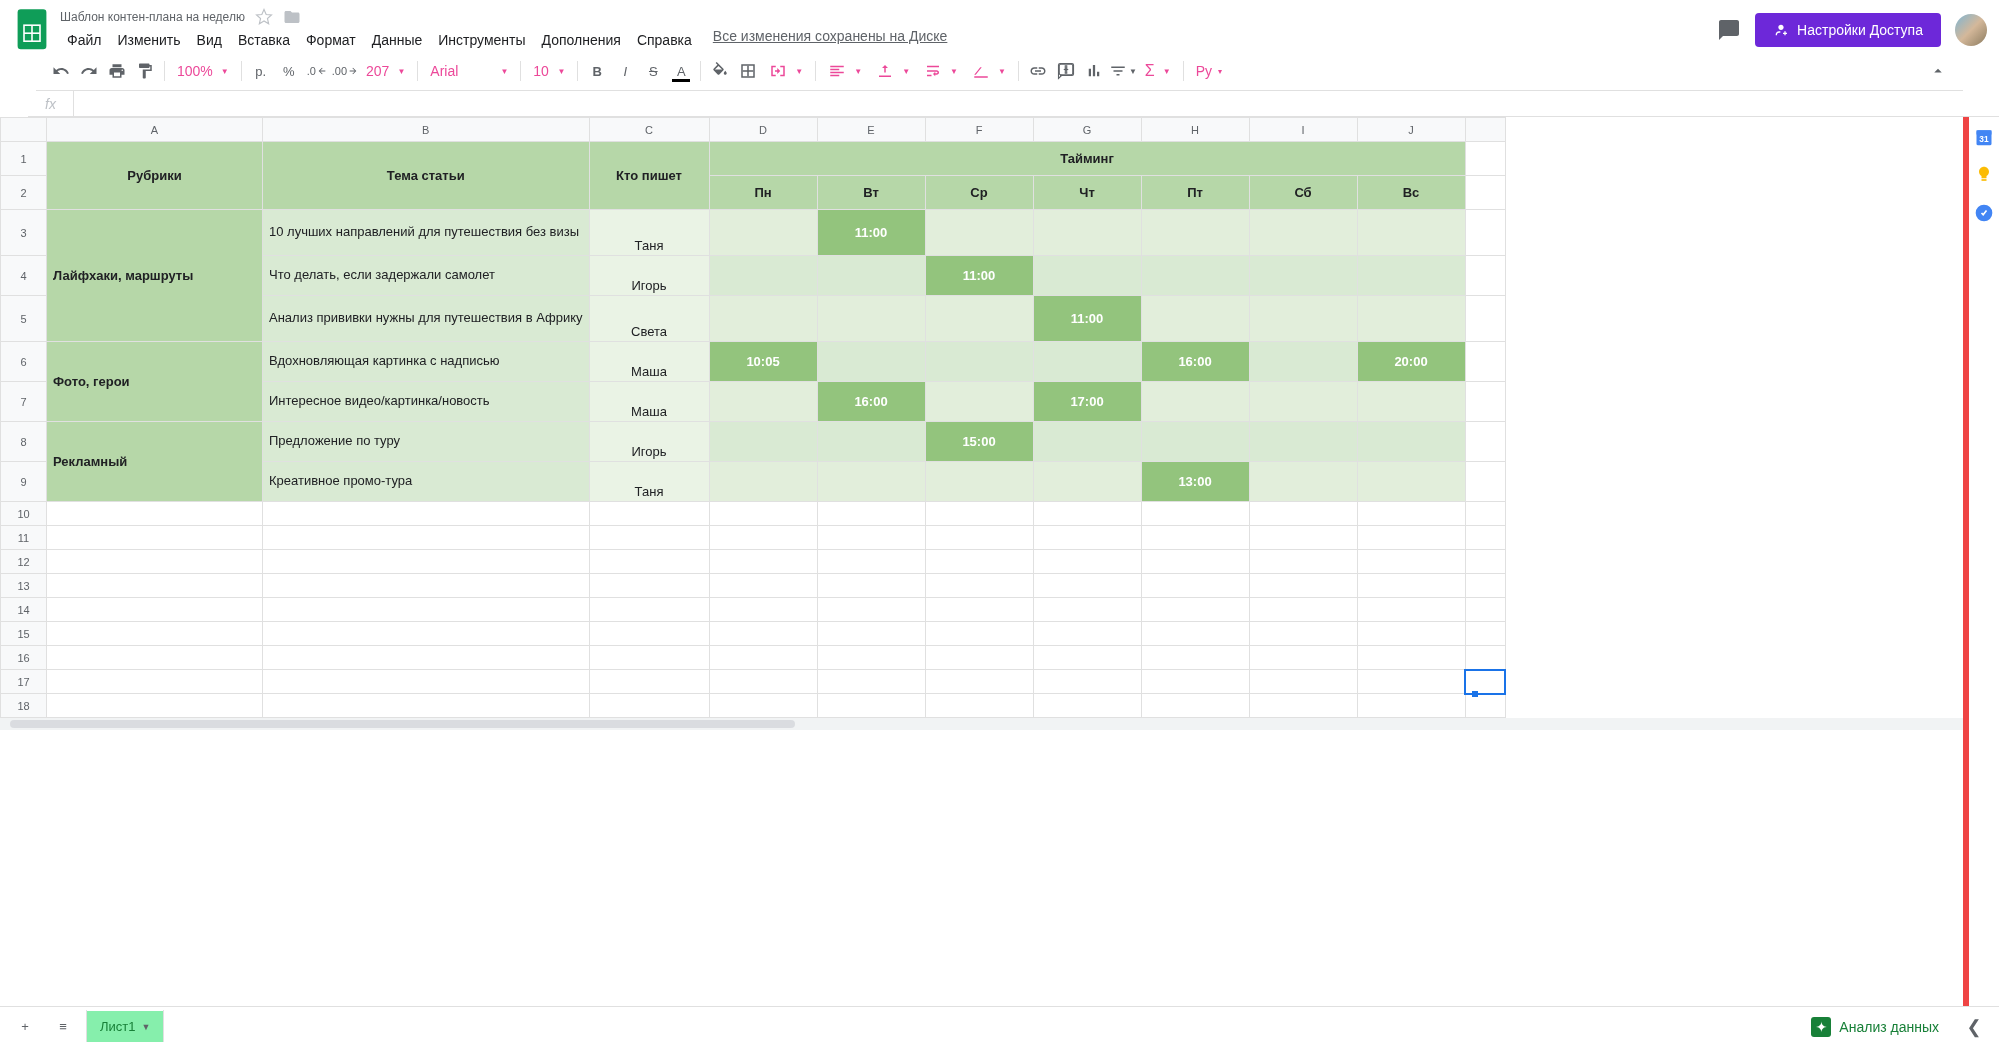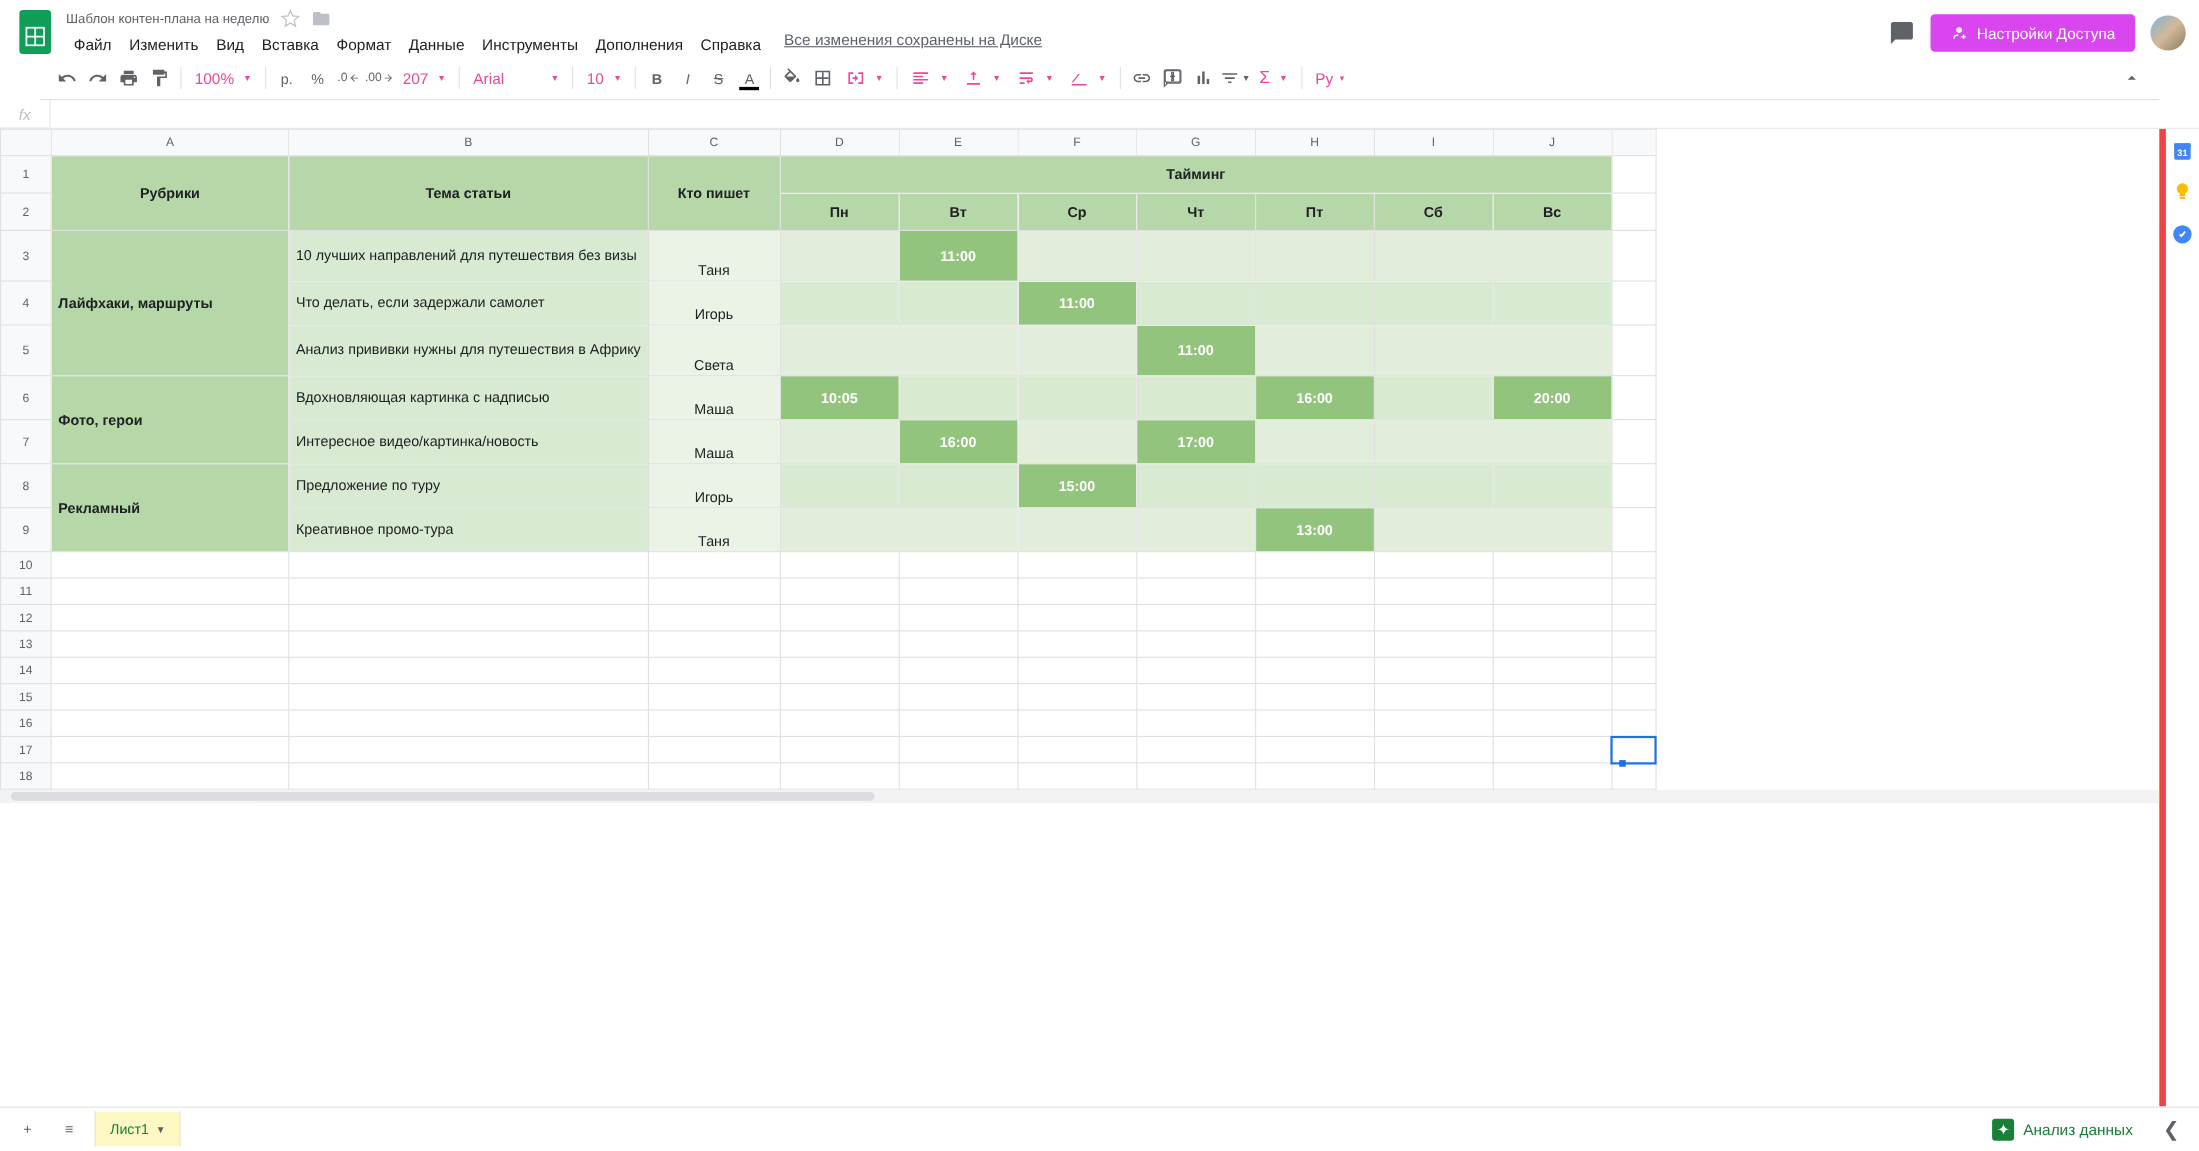--- a/index.html
+++ b/index.html
@@ -13,37 +13,37 @@
 .logo-svg { width: 36px; height: 48px; }
 .title-area { flex: 1; }
 .title-row { display: flex; align-items: center; gap: 10px; }
 .doc-title { font-size: 12px; color: #5f6368; font-weight: 400; }
 .star-icon, .folder-icon { width: 18px; height: 18px; color: #bdc1c6; cursor: pointer; }
 .menubar { display: flex; gap: 2px; margin-top: 2px; }
 .menu-item { padding: 4px 7px; font-size: 14px; color: #202124; cursor: pointer; border-radius: 4px; }
 .save-status { font-size: 14px; color: #5f6368; text-decoration: underline; margin-left: 12px; cursor: pointer; }
 .header-right { display: flex; align-items: center; gap: 14px; }
 .comment-icon { width: 24px; height: 24px; color: #5f6368; cursor: pointer; }
-.share-btn { background: #d946ef; color: #fff; border: none; border-radius: 4px; padding: 9px 18px; font-size: 14px; font-weight: 500; cursor: pointer; display: flex; align-items: center; gap: 8px; }
+.share-btn { background: #6d28d9; color: #fff; border: none; border-radius: 4px; padding: 9px 18px; font-size: 14px; font-weight: 500; cursor: pointer; display: flex; align-items: center; gap: 8px; }
 .avatar { width: 32px; height: 32px; border-radius: 50%; background: linear-gradient(135deg,#7db5d4,#d4b89a,#8a7a5e); cursor: pointer; }
 
 
 .toolbar { display: flex; align-items: center; padding: 6px 12px; border-bottom: 1px solid #e0e0e0; gap: 2px; margin-left: 36px; margin-right: 36px; }
 .tbtn { min-width: 26px; height: 26px; display: flex; align-items: center; justify-content: center; border-radius: 2px; cursor: pointer; color: #5f6368; }
 .tsep { width: 1px; height: 20px; background: #e0e0e0; margin: 0 4px; }
 .tdrop { display: flex; align-items: center; padding: 0 6px; height: 26px; cursor: pointer; font-size: 14px; color: #ec4899; gap: 4px; }
 .tdrop .caret { font-size: 8px; margin-left: 4px; }
 .font-sel { min-width: 90px; justify-content: space-between; }
 .size-sel { min-width: 44px; justify-content: space-between; }
 .text-color { position: relative; }
 .text-color::after { content:''; position:absolute; bottom:2px; left:4px; right:4px; height:3px; background:#000; }
 .collapse-btn { margin-left: auto; }
 
 
-.formula-bar { display: flex; border-bottom: 1px solid #e0e0e0; height: 26px; }
+.formula-bar { display: flex; border-bottom: 1px solid #e0e0e0; height: 26px; margin-left: 28px; }
 .fx-label { width: 46px; text-align: center; font-style: italic; color: #bdc1c6; font-size: 14px; border-right: 1px solid #e0e0e0; height:100%; display:flex; align-items:center; justify-content:center;}
 .formula-input { flex: 1; border: none; outline: none; padding: 0 8px; font-size: 13px; height: 100%; }
 
 
 .main { flex: 1; display: flex; overflow: hidden; }
 .sheet-container { flex: 1; overflow: auto; position: relative; }
 .right-panel { width: 36px; border-left: 6px solid #ef4444; display: flex; flex-direction: column; align-items: center; padding-top: 10px; gap: 18px; }
 .side-icon { width: 20px; height: 20px; cursor: pointer; }
 
 
@@ -66,21 +66,21 @@
 .selected-cell::after { content:''; position:absolute; width:6px; height:6px; background:#1a73e8; }
 
 
 .cA { width: 216px; } .cB { width: 284px; } .cC { width: 120px; }
 .cD, .cE, .cF, .cG, .cH, .cI, .cJ { width: 108px; }
 .cRest { width: 40px; }
 
 
 .footer { display: flex; align-items: center; border-top: 1px solid #e0e0e0; height: 40px; padding: 0 10px; gap: 8px; }
 .add-sheet, .all-sheets { width: 30px; height: 30px; display:flex; align-items:center; justify-content:center; cursor:pointer; color:#5f6368; border-radius:4px; }
-.sheet-tab { padding: 8px 14px; font-size: 13px; font-weight: 500; color: #188038; border-top: none; cursor: pointer; display:flex; align-items:center; gap:6px; background:#fef9c3; position:relative; }
+.sheet-tab { padding: 8px 14px; font-size: 13px; font-weight: 500; color: #188038; border-top: none; cursor: pointer; display:flex; align-items:center; gap:6px; background:#86efac; position:relative; }
 .sheet-tab::before { content:''; position:absolute; left:0; right:0; bottom:0; top:-1px; border:1px solid #e0e0e0; border-top:none; border-bottom:none;}
 .analyze-btn { margin-left: auto; display: flex; align-items: center; gap: 8px; color: #188038; font-weight: 500; padding: 6px 12px; cursor: pointer; font-size: 14px; }
 .analyze-icon { width: 20px; height: 20px; background: #188038; border-radius: 3px; display:flex; align-items:center; justify-content:center; color:#fff; font-size:14px; }
 .expand-arrow { width: 30px; text-align: center; color: #5f6368; cursor: pointer; font-size: 18px; }
 
 .hscroll { height: 12px; background: #f1f3f4; display:flex; }
 .hscroll-thumb { width: 40%; height: 8px; background: #dadce0; border-radius: 4px; margin: 2px 0 0 10px; }
 </style>
 </head>
 <body>

